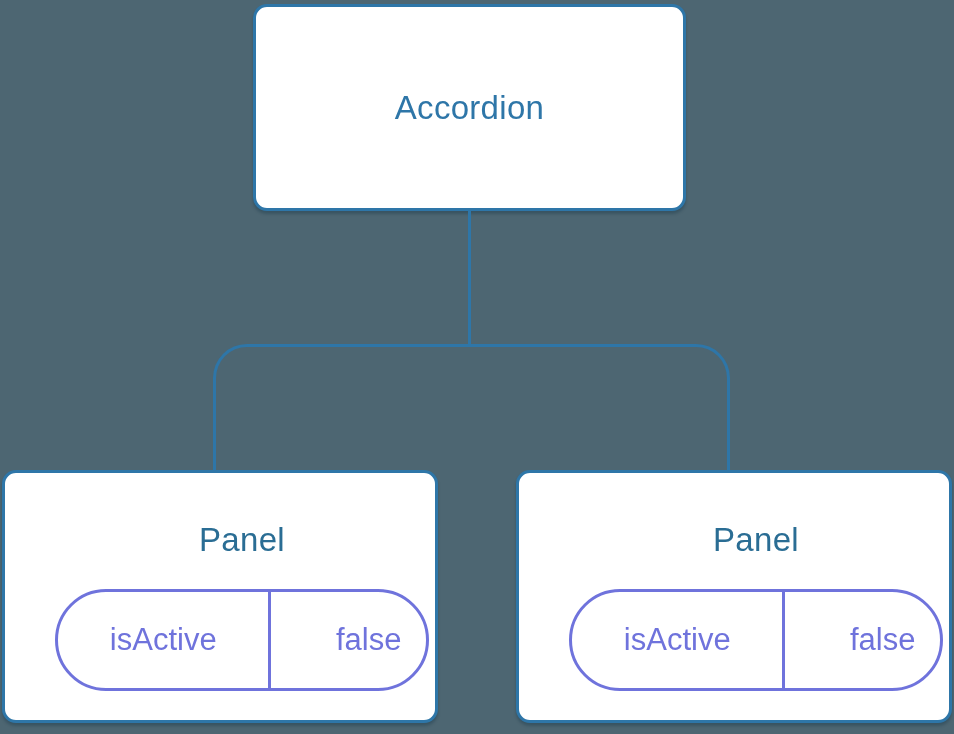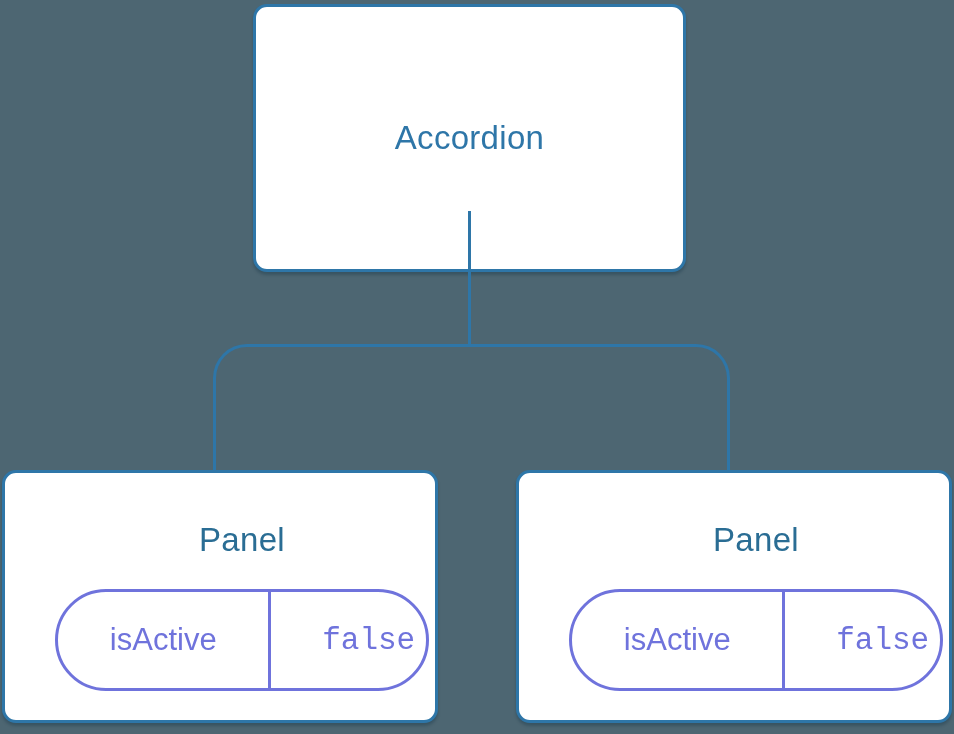--- a/index.html
+++ b/index.html
@@ -29,21 +29,21 @@
   
   .node {
     position: absolute;
     background: var(--node-background);
     border: 3px solid var(--node-border);
     border-radius: 14px;
     box-shadow: 0 3px 3px rgba(8, 40, 58, 0.28);
   }
   .node-root {
     left: 253px; top: 4px;
-    width: 433px; height: 268px;
+    width: 433px; height: 207px;
     display: flex; align-items: center; justify-content: center;
   }
   .node-root-label {
     font-size: 33px;
     font-weight: 500;
     color: var(--root-label-text);
     letter-spacing: 0.3px;
   }
 
   
@@ -93,21 +93,20 @@
   }
   .pill-cell {
     display: flex; align-items: center; justify-content: center;
   }
   .pill-cell.cell-key {
     flex: 0 0 58%;
     border-right: 3px solid var(--pill-border);
   }
   .pill-cell.cell-value {
     flex: 1 1 auto;
-    font-family: Liberation Mono, monospace;
   }
 </style>
 </head>
 <body>
 
 <div class="stage">
 
   <div class="node node-root">
     <span class="node-root-label">Accordion</span>
   </div>

